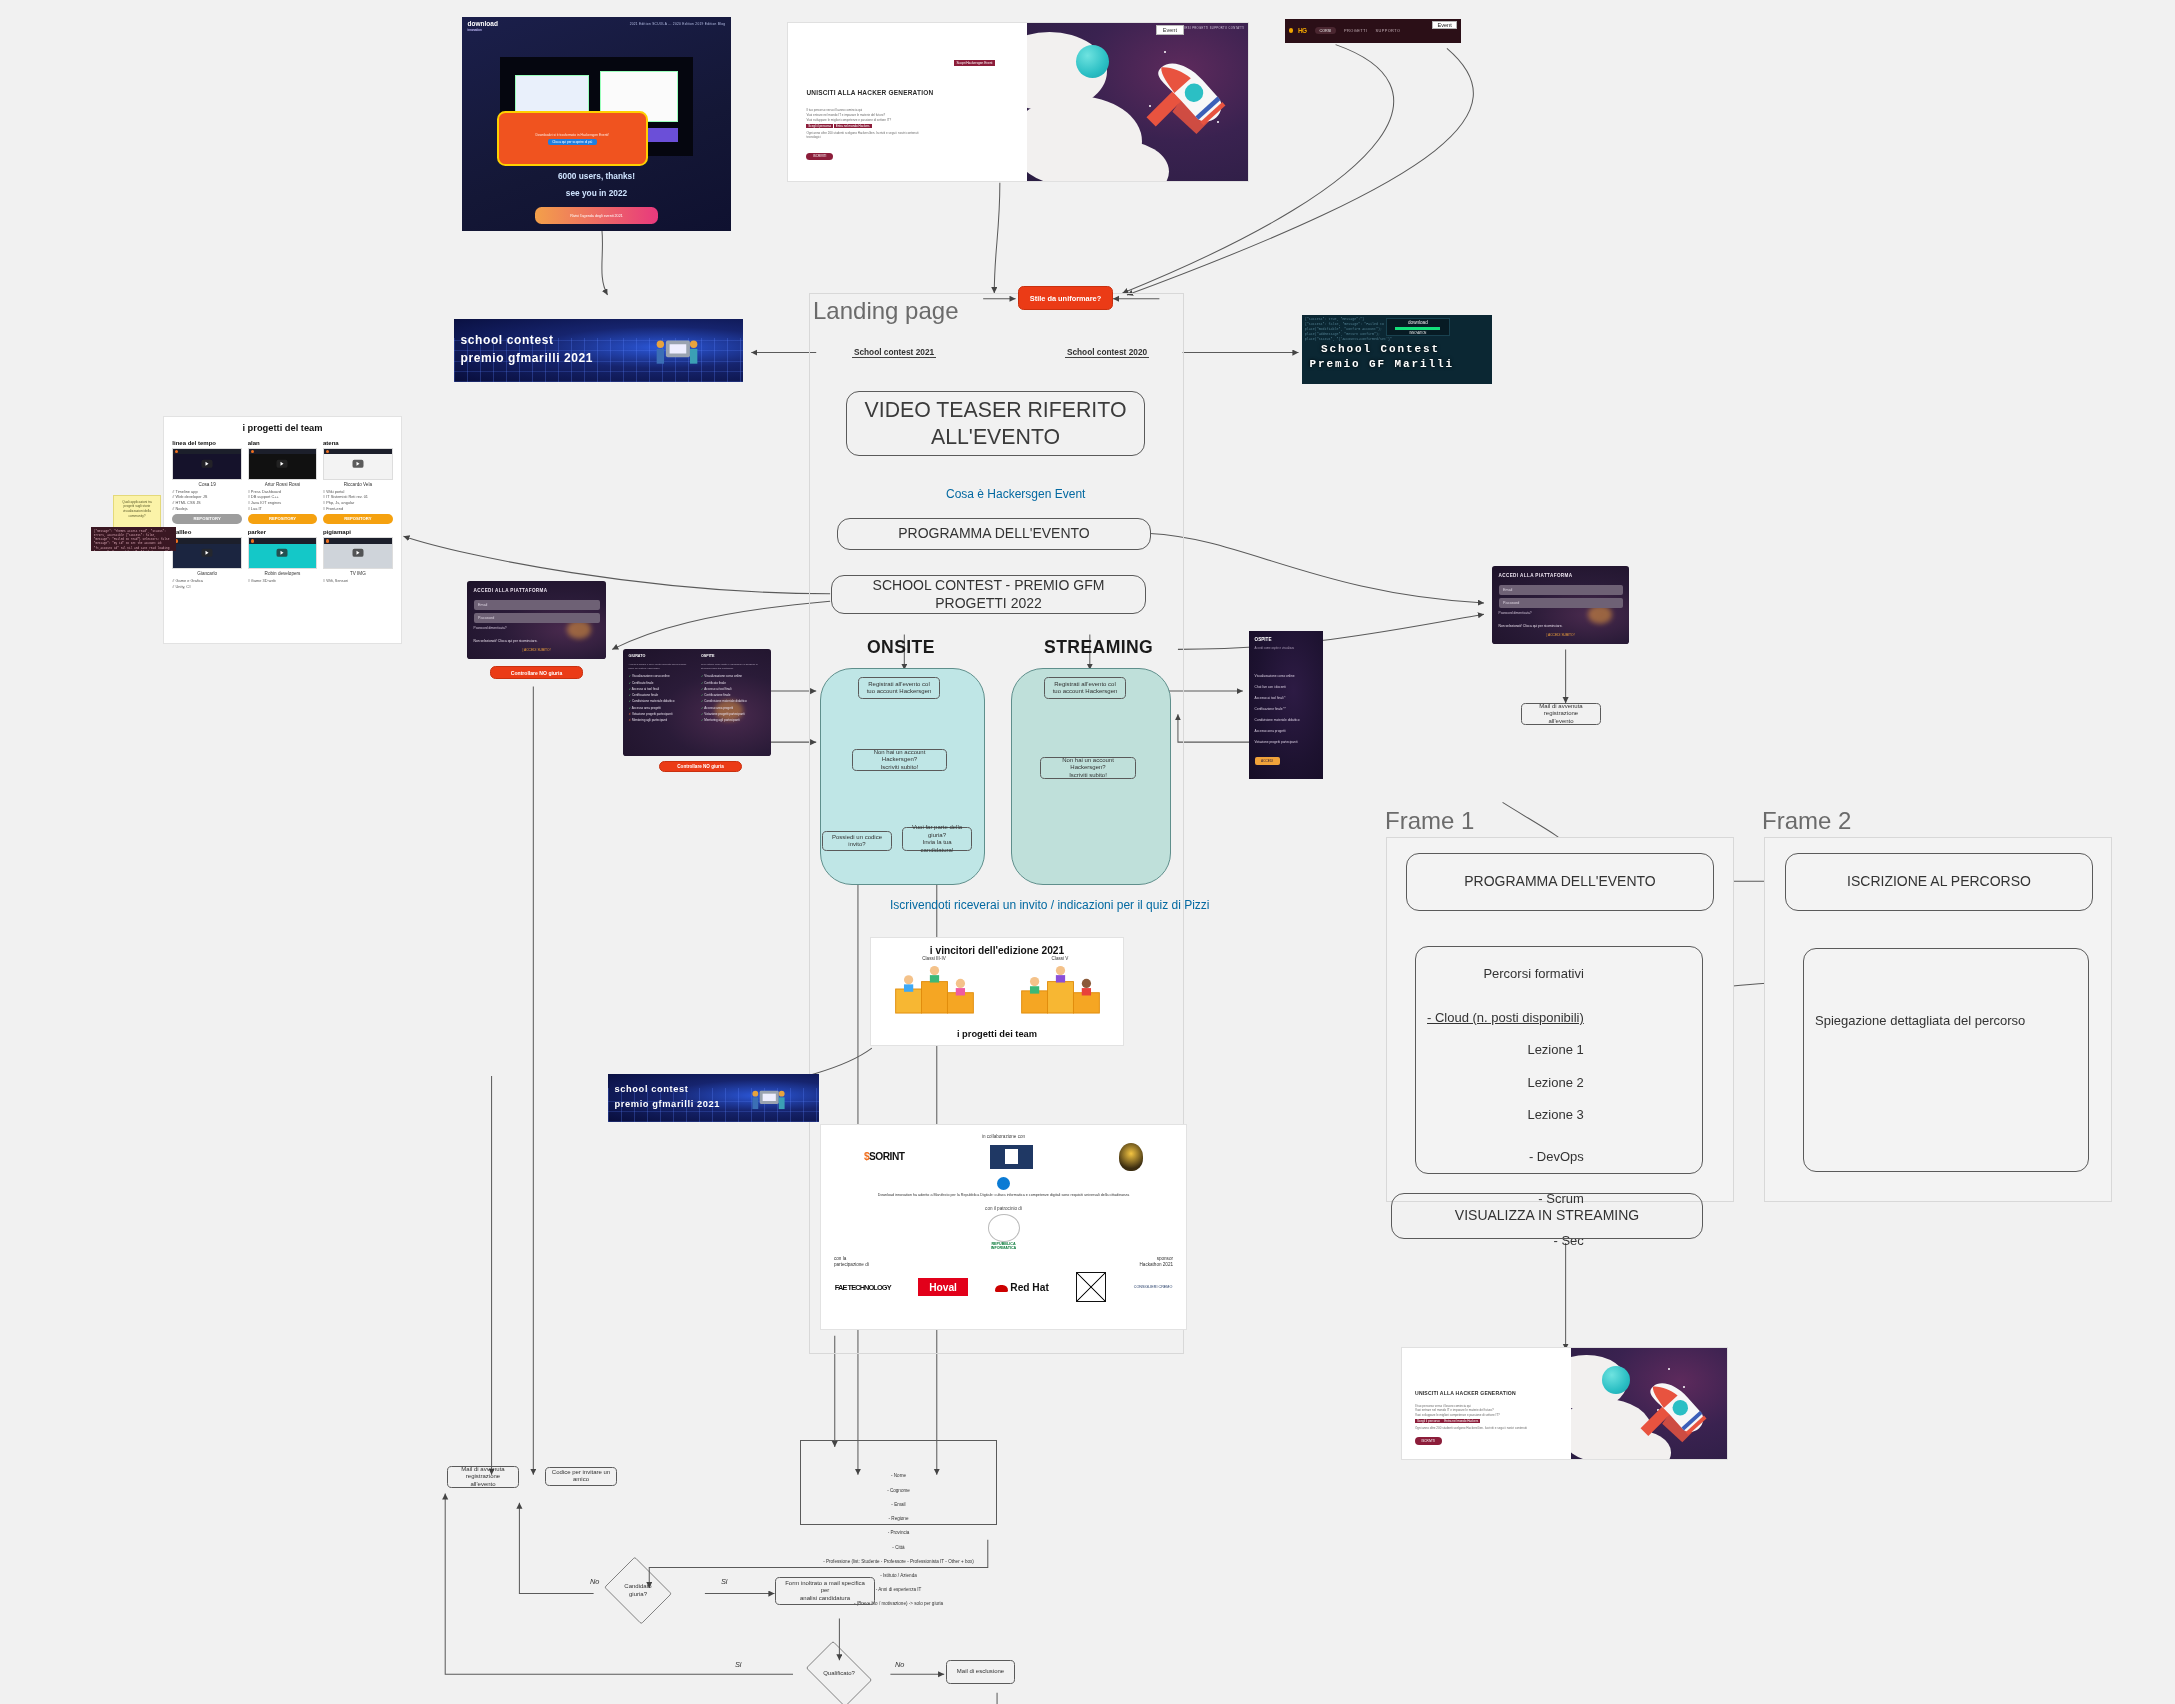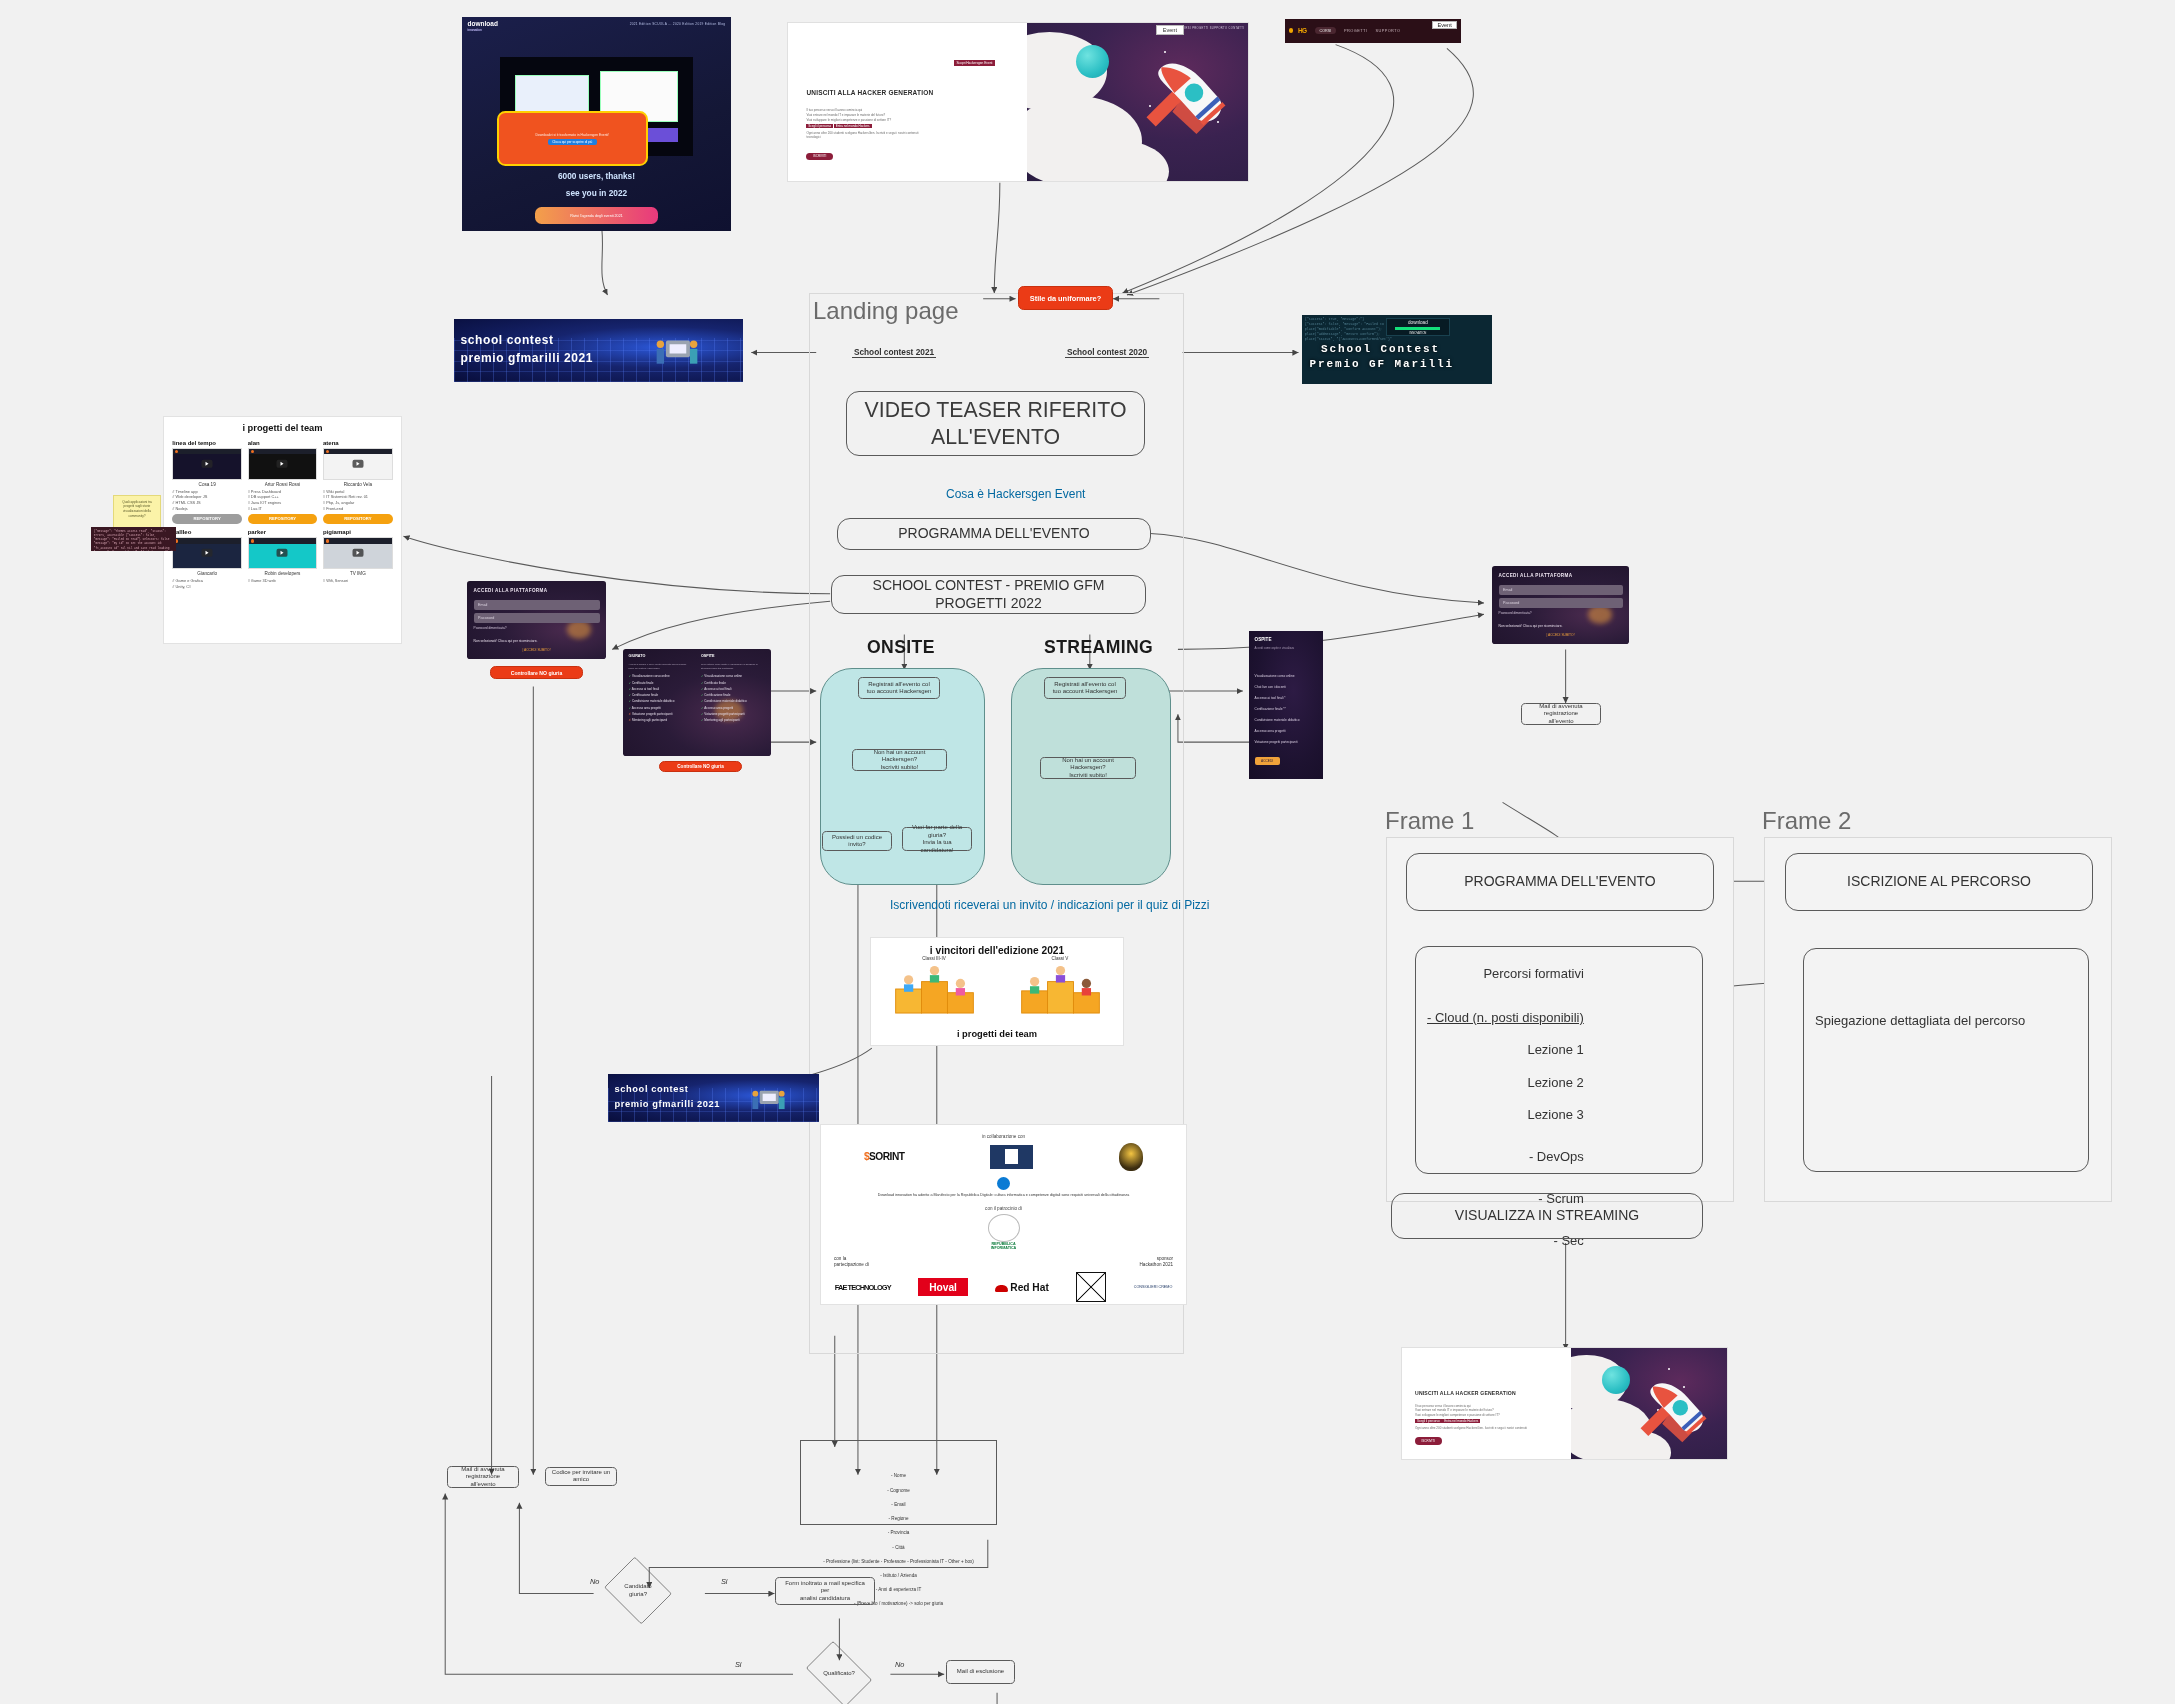--- a/index.html
+++ b/index.html
@@ -731,21 +731,21 @@
           <circle cx="60" cy="10" r="5" fill="#f4c28a"></circle>
             <rect x="55" y="15" width="10" height="8" fill="#8a4fd8"></rect>
           <circle cx="88" cy="24" r="5" fill="#8a5a3a"></circle>
             <rect x="83" y="29" width="10" height="8" fill="#e8413a"></rect>
         </svg>
       </div>
     </div>
     <div class="foot">i progetti dei team</div>
   </div>
 
-  <div class="thumb spons" style="left:820px; top:1124px; width:367px; height:181px;">
+  <div class="thumb spons" style="left:820px; top:1124px; width:367px; height:206px;">
     <div class="sp-cap" style="margin-top:9.3px;">in collaborazione con</div>
     <div class="sp-row" style="margin-top:3.7px;">
       <div class="sp-sorint"><span class="s">$</span><span>SORINT</span></div>
       <div class="sp-box">
           <span></span>
         </div>
       <div class="sp-crest"></div>
     </div>
     <div style="display:flex;justify-content:center;margin-top:5.6px;">
       <div class="sp-dig"></div>

